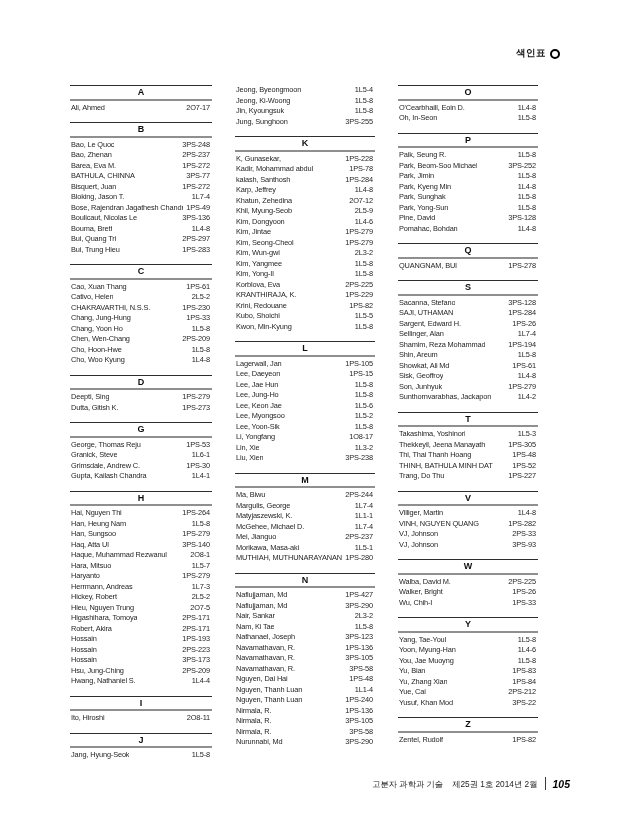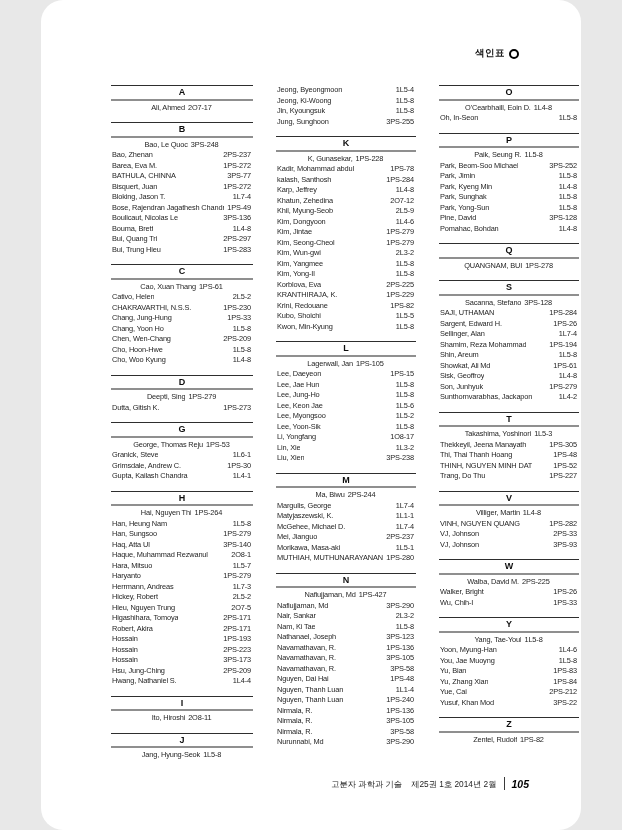--- a/index.html
+++ b/index.html
@@ -1,34 +1,34 @@
 <!DOCTYPE html>
 <html><head>
 <meta charset="utf-8">
 <style>
   html,body{margin:0;padding:0;background:#e8e8e8;}
   .page{
-    position:relative;width:540px;height:830px;background:#ffffff;
+    position:relative;width:622px;height:830px;background:#ffffff;
     font-family:"Liberation Sans","DejaVu Sans",sans-serif;color:#1c1c1c;
-    overflow:hidden;margin:0 auto;border-radius:22px;
+    overflow:hidden;margin:0 auto;
   }
   
   .hdr{position:absolute;top:47px;right:62px;display:flex;align-items:center;gap:4px;}
   .hdr-title{font-size:9.5px;font-weight:bold;letter-spacing:.5px;color:#111;}
   .ring{width:6px;height:6px;border:2.4px solid #000;border-radius:50%;display:inline-block;}
   
   .columns{position:absolute;left:70px;top:85px;width:468px;display:flex;justify-content:space-between;align-items:flex-start;}
   .col{width:142px;}
   .col.c2,.col.c3{width:140px;}
   .section{margin-top:9px;}
   .col .section:first-child{margin-top:0;}
   .section.continuation{margin-top:3px;}
   .sec-header{border-top:1.2px solid #2e2e2e;border-bottom:2px solid #8f8f8f;}
   .sec-letter{text-align:center;font-weight:bold;font-size:9px;line-height:12.5px;color:#0d0d0d;}
-  .sec-header + .entry{margin-top:2px;justify-content:center;}
+  .sec-header + .entry{margin-top:2px;}
   .entry{display:flex;justify-content:space-between;align-items:baseline;gap:3px;
          font-size:7.4px;line-height:10.5px;letter-spacing:-0.15px;color:#1e1e1e;}
   .entry .nm{white-space:nowrap;overflow:hidden;padding-left:1px;}
   .entry .cd{white-space:nowrap;flex:none;padding-right:2px;}
   
   .ftr{position:absolute;top:777px;right:52px;display:flex;align-items:flex-end;font-size:8.3px;color:#1e1e1e;}
   .ftr .journal{margin-right:9px;}
   .vbar{width:1px;height:13px;background:#3a3a3a;margin:0 6px 0 8px;}
   .pagenum{font-weight:bold;font-size:10.5px;color:#000;font-style:italic;}
 </style>
@@ -616,21 +616,21 @@
           </div>
           <div class="entry">
             <span class="nm">Thekkeyil, Jeena Manayath</span>
             <span class="cd">1PS-305</span>
           </div>
           <div class="entry">
             <span class="nm">Thi, Thai Thanh Hoang</span>
             <span class="cd">1PS-48</span>
           </div>
           <div class="entry">
-            <span class="nm">THINH, NGUYEN MINH DAT</span>
+            <span class="nm">THINH, BATHULA MINH DAT</span>
             <span class="cd">1PS-52</span>
           </div>
           <div class="entry">
             <span class="nm">Trang, Do Thu</span>
             <span class="cd">1PS-227</span>
           </div>
         </div>
         <div class="section">
           <div class="sec-header">
             <div class="sec-letter">V</div>

